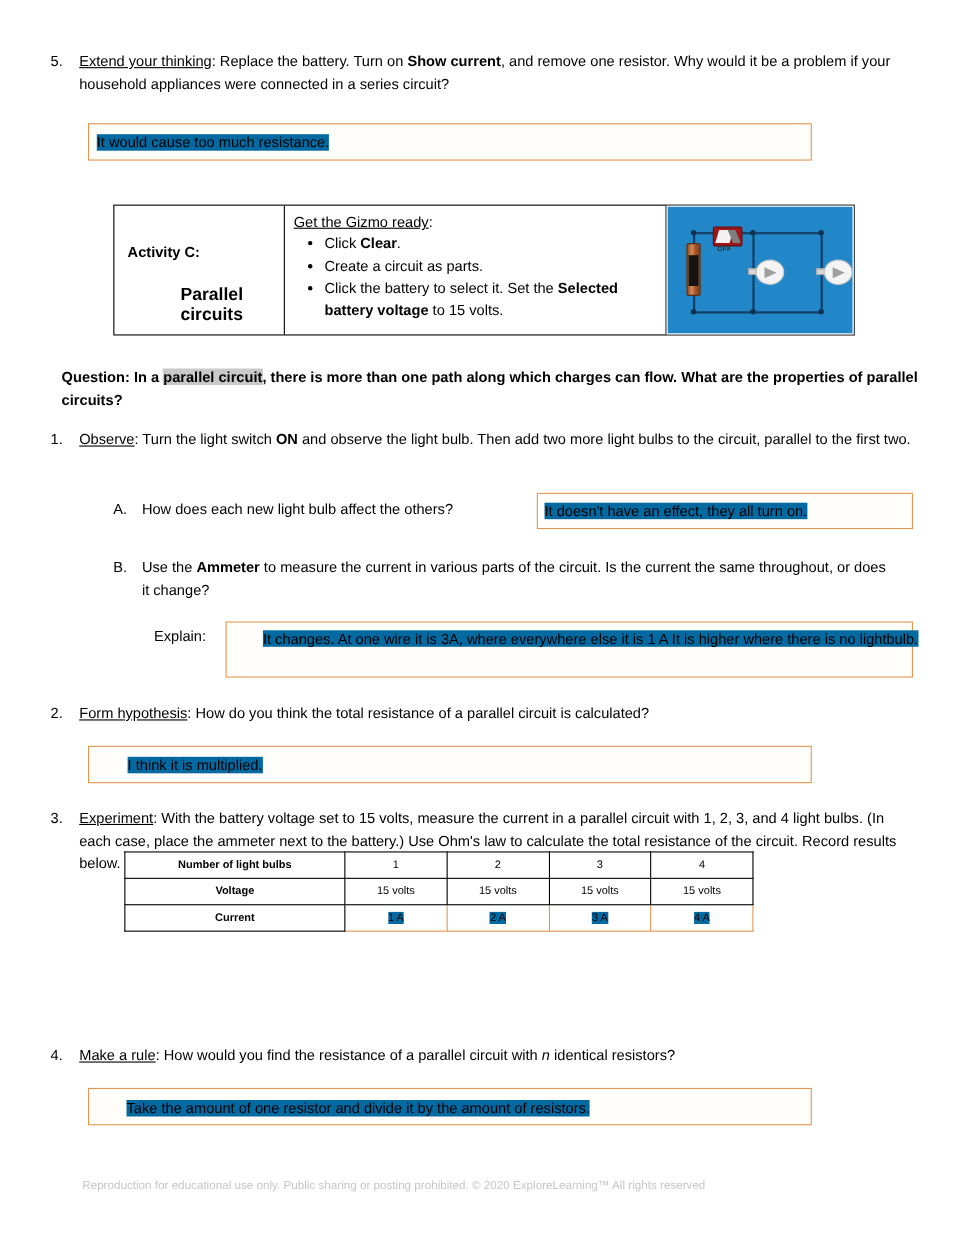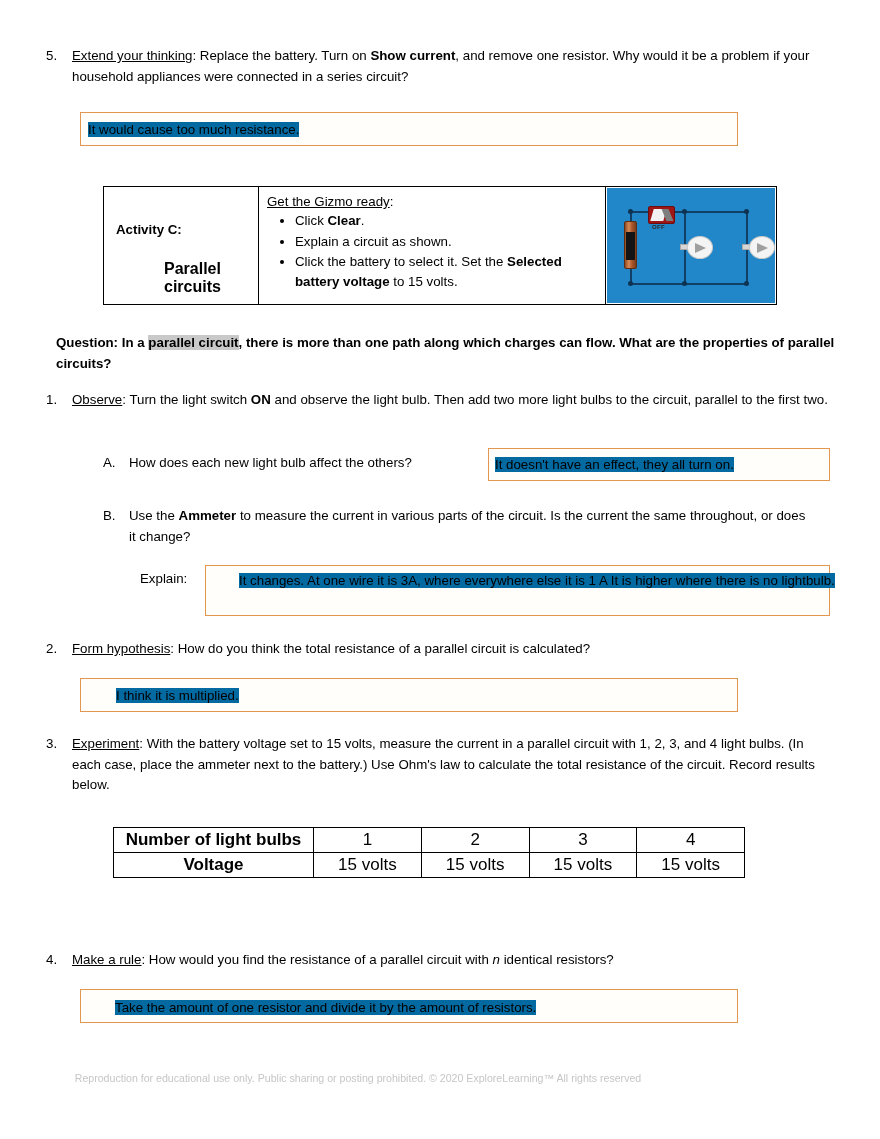--- a/index.html
+++ b/index.html
@@ -210,24 +210,24 @@
     width: 8px; height: 6px;
     background: #d7d7d7;
     border: 1px solid #a9a9a9;
     box-sizing: border-box;
   }
 
   
   .dataTable {
     position: absolute;
     left: 113px;
-    top: 827px;
-    width: 632px;
+    top: 774px;
+    width: 572px;
     border-collapse: collapse;
-    font-size: 17px;
+    font-size: 10px;
   }
   .dataTable td {
     border: 1.4px solid #000;
     height: 24px;
     text-align: center;
     padding: 2px 4px;
     box-sizing: border-box;
   }
   .dataTable td.lbl {
     font-weight: bold;
@@ -267,21 +267,21 @@
   <div class="actTable">
     <div class="actCell1">
       <div class="lineA">Activity C:</div>
       <div class="lineB">Parallel circuits</div>
     </div>
 
     <div class="actCell2">
       <div class="gizmoReady"><span>Get the Gizmo ready</span><span class="nounder">:</span></div>
       <ul class="bullets">
         <li><span>Click </span><span class="b">Clear</span><span>.</span></li>
-        <li><span>Explain a circuit as shown.</span><span class="b"></span><span></span></li>
+        <li><span>Create a circuit as parts.</span><span class="b"></span><span></span></li>
         <li><span>Click the battery to select it. Set the </span><span class="b">Selected battery voltage</span><span> to 15 volts.</span></li>
       </ul>
     </div>
 
     <div class="actCell3">
       <div class="circuit">
 
         <div class="wire" style="left:23px; top:23px; width:20px; height:2px;"></div>
         <div class="wire" style="left:66px; top:23px; width:75px; height:2px;"></div>
 
@@ -364,20 +364,27 @@
         <td class="val">3</td>
         <td class="val">4</td>
       </tr>
       <tr>
         <td class="lbl">Voltage</td>
         <td class="val">15 volts</td>
         <td class="val">15 volts</td>
         <td class="val">15 volts</td>
         <td class="val">15 volts</td>
       </tr>
+      <tr class="orange">
+        <td class="lbl">Current</td>
+        <td class="val"><span class="hl">1 A</span></td>
+        <td class="val"><span class="hl">2 A</span></td>
+        <td class="val"><span class="hl">3 A</span></td>
+        <td class="val"><span class="hl">4 A</span></td>
+      </tr>
     </tbody>
   </table>
 
   <div class="qitem" style="left:46px; top:950px; width:790px;">
     <div class="qnum">4.</div>
     <div class="qbody"><span class="u">Make a rule</span><span>: How would you find the resistance of a parallel circuit with </span><span class="i">n</span><span> identical resistors?</span></div>
   </div>
 
   <div class="ansbox" style="left:80px; top:989px; width:658px; height:34px;"></div>
   <div class="anstext" style="left:115px; top:997px; width:620px;"><span class="hl">Take the amount of one resistor and divide it by the amount of resistors.</span></div>

